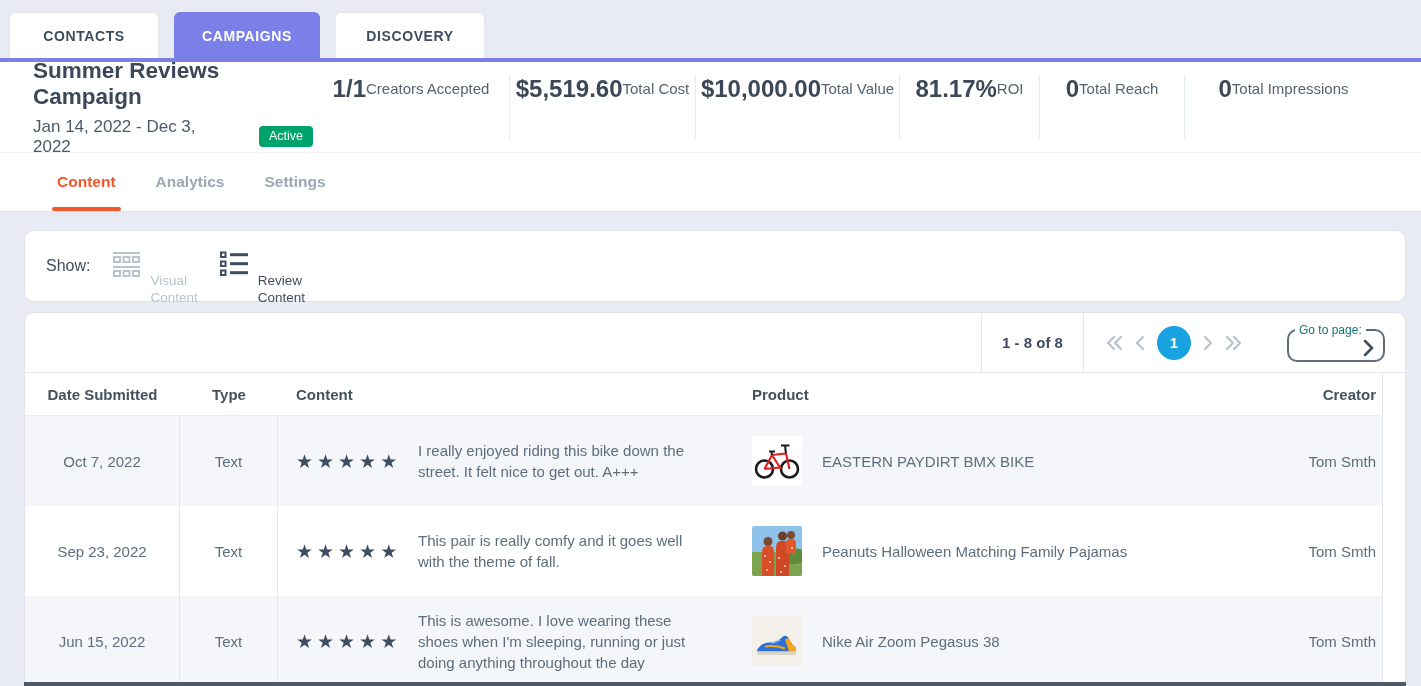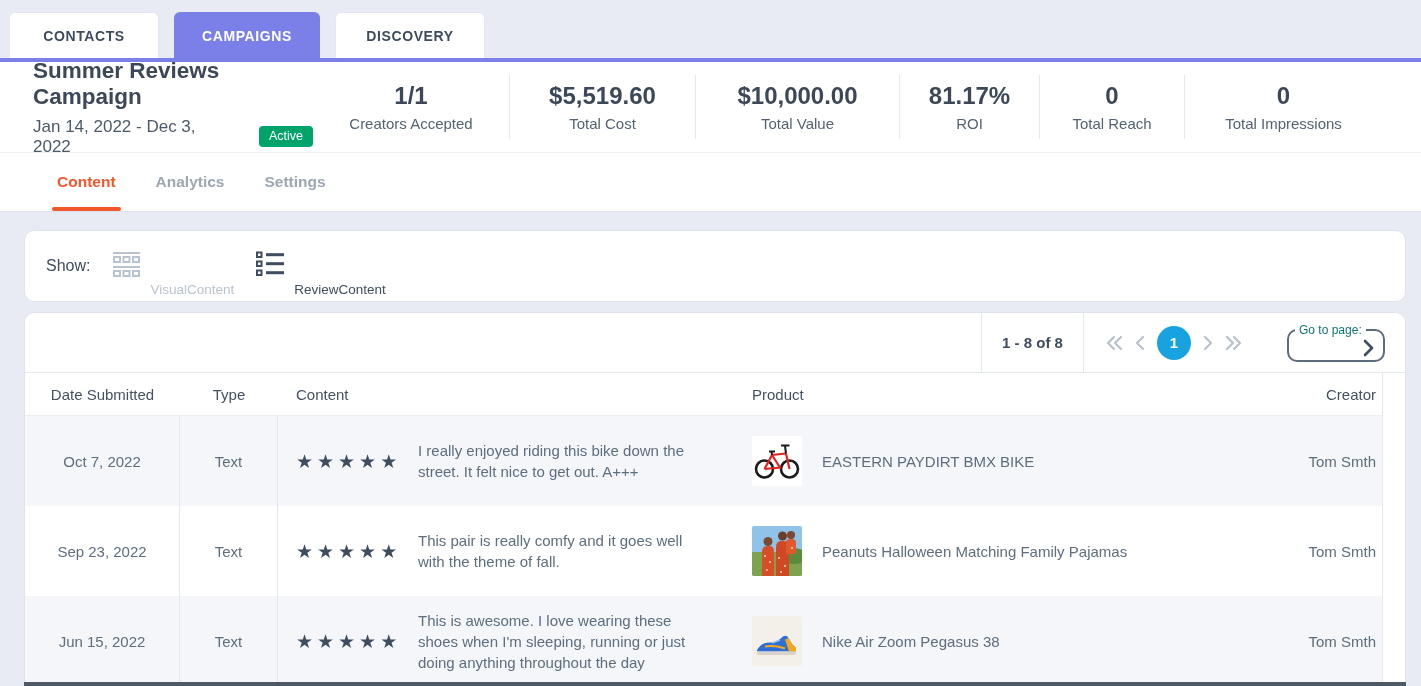--- a/index.html
+++ b/index.html
@@ -25,21 +25,21 @@
   .nav-tab.active { background:#7b80e8; border-color:#7b80e8; color:#fff; width:146px; }
   .purple-bar { height:4px; background:#7b80e8; }
 
   
   .campaign-header { background:#ffffff; height:90px; display:flex; align-items:center; }
   .campaign-info { flex:none; width:313px; padding-left:33px; }
   .campaign-title { margin:0 0 7px 0; font-size:22.5px; font-weight:700; color:#3c4858; }
   .campaign-sub { display:flex; align-items:center; gap:24px; font-size:17px; color:#4b5a6a; }
   .badge { background:#00a46b; color:#fff; font-size:12.5px; font-weight:500; padding:4px 10px 3px; border-radius:4px; line-height:1.1; }
   .stats { flex:1; display:flex; height:64px; margin-right:15px; }
-  .stat { height:100%; display:flex; flex-direction:column; justify-content:center; text-align:center; }
+  .stat { height:100%; display:flex; justify-content:center; text-align:center; }
   .stat + .stat { border-left:1px solid #e4e8ef; }
   .stat:nth-child(1){width:196px} .stat:nth-child(2){width:186px}
   .stat:nth-child(3){width:204px} .stat:nth-child(4){width:140px}
   .stat:nth-child(5){width:145px} .stat:nth-child(6){width:198px}
   .stat-value { font-size:24px; font-weight:600; color:#3c4858; }
   .stat-label { font-size:15px; color:#546372; margin-top:5px; }
 
   
   .sub-tabs { background:#fff; height:60px; border-top:1px solid #eef1f6; border-bottom:1px solid #dfe3ec; display:flex; gap:40px; padding-left:57px; }
   .sub-tab { position:relative; display:flex; align-items:center; height:100%; font-size:15.5px; font-weight:700; color:#9ba7b3; cursor:pointer; }
@@ -47,21 +47,21 @@
   .sub-tab.active::after { content:""; position:absolute; left:-5px; right:-5px; bottom:0; height:4px; background:#f4562b; border-radius:2px; }
 
   
   .show-panel {
     margin:18px 15px 0 24px; height:72px;
     background:#fff; border:1px solid #dfe3ec; border-radius:10px;
     display:flex; align-items:center; gap:22px; padding-left:21px;
   }
   .show-label { font-size:16px; color:#3e4d5f; }
   .show-option { display:flex; align-items:center; gap:9px; cursor:pointer; }
-  .opt-label { display:flex; font-size:13.5px; line-height:1.25;margin-top:48px; }
+  .opt-label { display:flex; flex-direction:column; font-size:13.5px; line-height:1.25;margin-top:48px; }
   .show-option.inactive .opt-label { color:#b9c3cd; }
   .show-option.active .opt-label { color:#3e4d5f; font-weight:400; }
 
   
   .table-panel {
     margin:10px 15px 0 24px; height:374px;
     background:#fff; border:1px solid #dfe3ec; border-bottom:none;
     border-radius:10px 10px 0 0; overflow:hidden;
   }
   .pagination-row { height:60px; display:flex; align-items:stretch; border-bottom:1px solid #e3e7ee; }
@@ -69,21 +69,21 @@
   .pag-range { width:103px; border-left:1px solid #e3e7ee; border-right:1px solid #e3e7ee; display:flex; align-items:center; justify-content:center; font-size:15px; font-weight:700; color:#3e4d5f; }
   .pag-controls { width:321px; display:flex; align-items:center; padding-left:16px; }
   .pag-btn { padding:5px; display:flex; align-items:center; cursor:pointer; }
   .pag-current { width:34px; height:34px; margin:0 6px; border-radius:50%; background:#18a3e0; color:#fff; font-size:15px; font-weight:700; display:flex; align-items:center; justify-content:center; cursor:pointer; }
   .goto-box { margin:0 20px 0 auto; width:98px; height:38px; border:2px solid #5d6c7c; border-radius:10px; position:relative; padding:0; }
   .goto-box legend { font-size:12px; color:#0f766e; padding:0 4px; margin-left:6px; line-height:1; }
   .goto-input { position:absolute; left:6px; top:2px; width:54px; height:24px; border:none; outline:none; background:transparent; font:inherit; }
   .goto-arrow { position:absolute; right:9px; top:50%; transform:translateY(-50%); display:flex; cursor:pointer; }
 
   .table-body { margin-right:22px; border-right:1px solid #e3e7ee; }
-  .thead { display:flex; align-items:center; height:43px; font-size:15px; font-weight:400; color:#44525f; border-bottom:1px solid #eaeef3; }
+  .thead { display:flex; align-items:center; height:43px; font-size:15px; font-weight:700; color:#44525f; border-bottom:1px solid #eaeef3; }
   .col-date { width:155px; text-align:center; }
   .col-type { width:98px; text-align:center; }
   .col-content { width:458px; padding-left:18px; }
   .col-product { width:432px; padding-left:16px; }
   .col-creator { flex:1; text-align:right; padding-right:6px; }
 
   .trow { display:flex; align-items:center; height:90px; font-size:15px; color:#5d6e7e; cursor:pointer; }
   .trow.alt { background:#f4f6f9; }
   .trow .col-date, .trow .col-type {
     height:100%; display:flex; align-items:center; justify-content:center;

